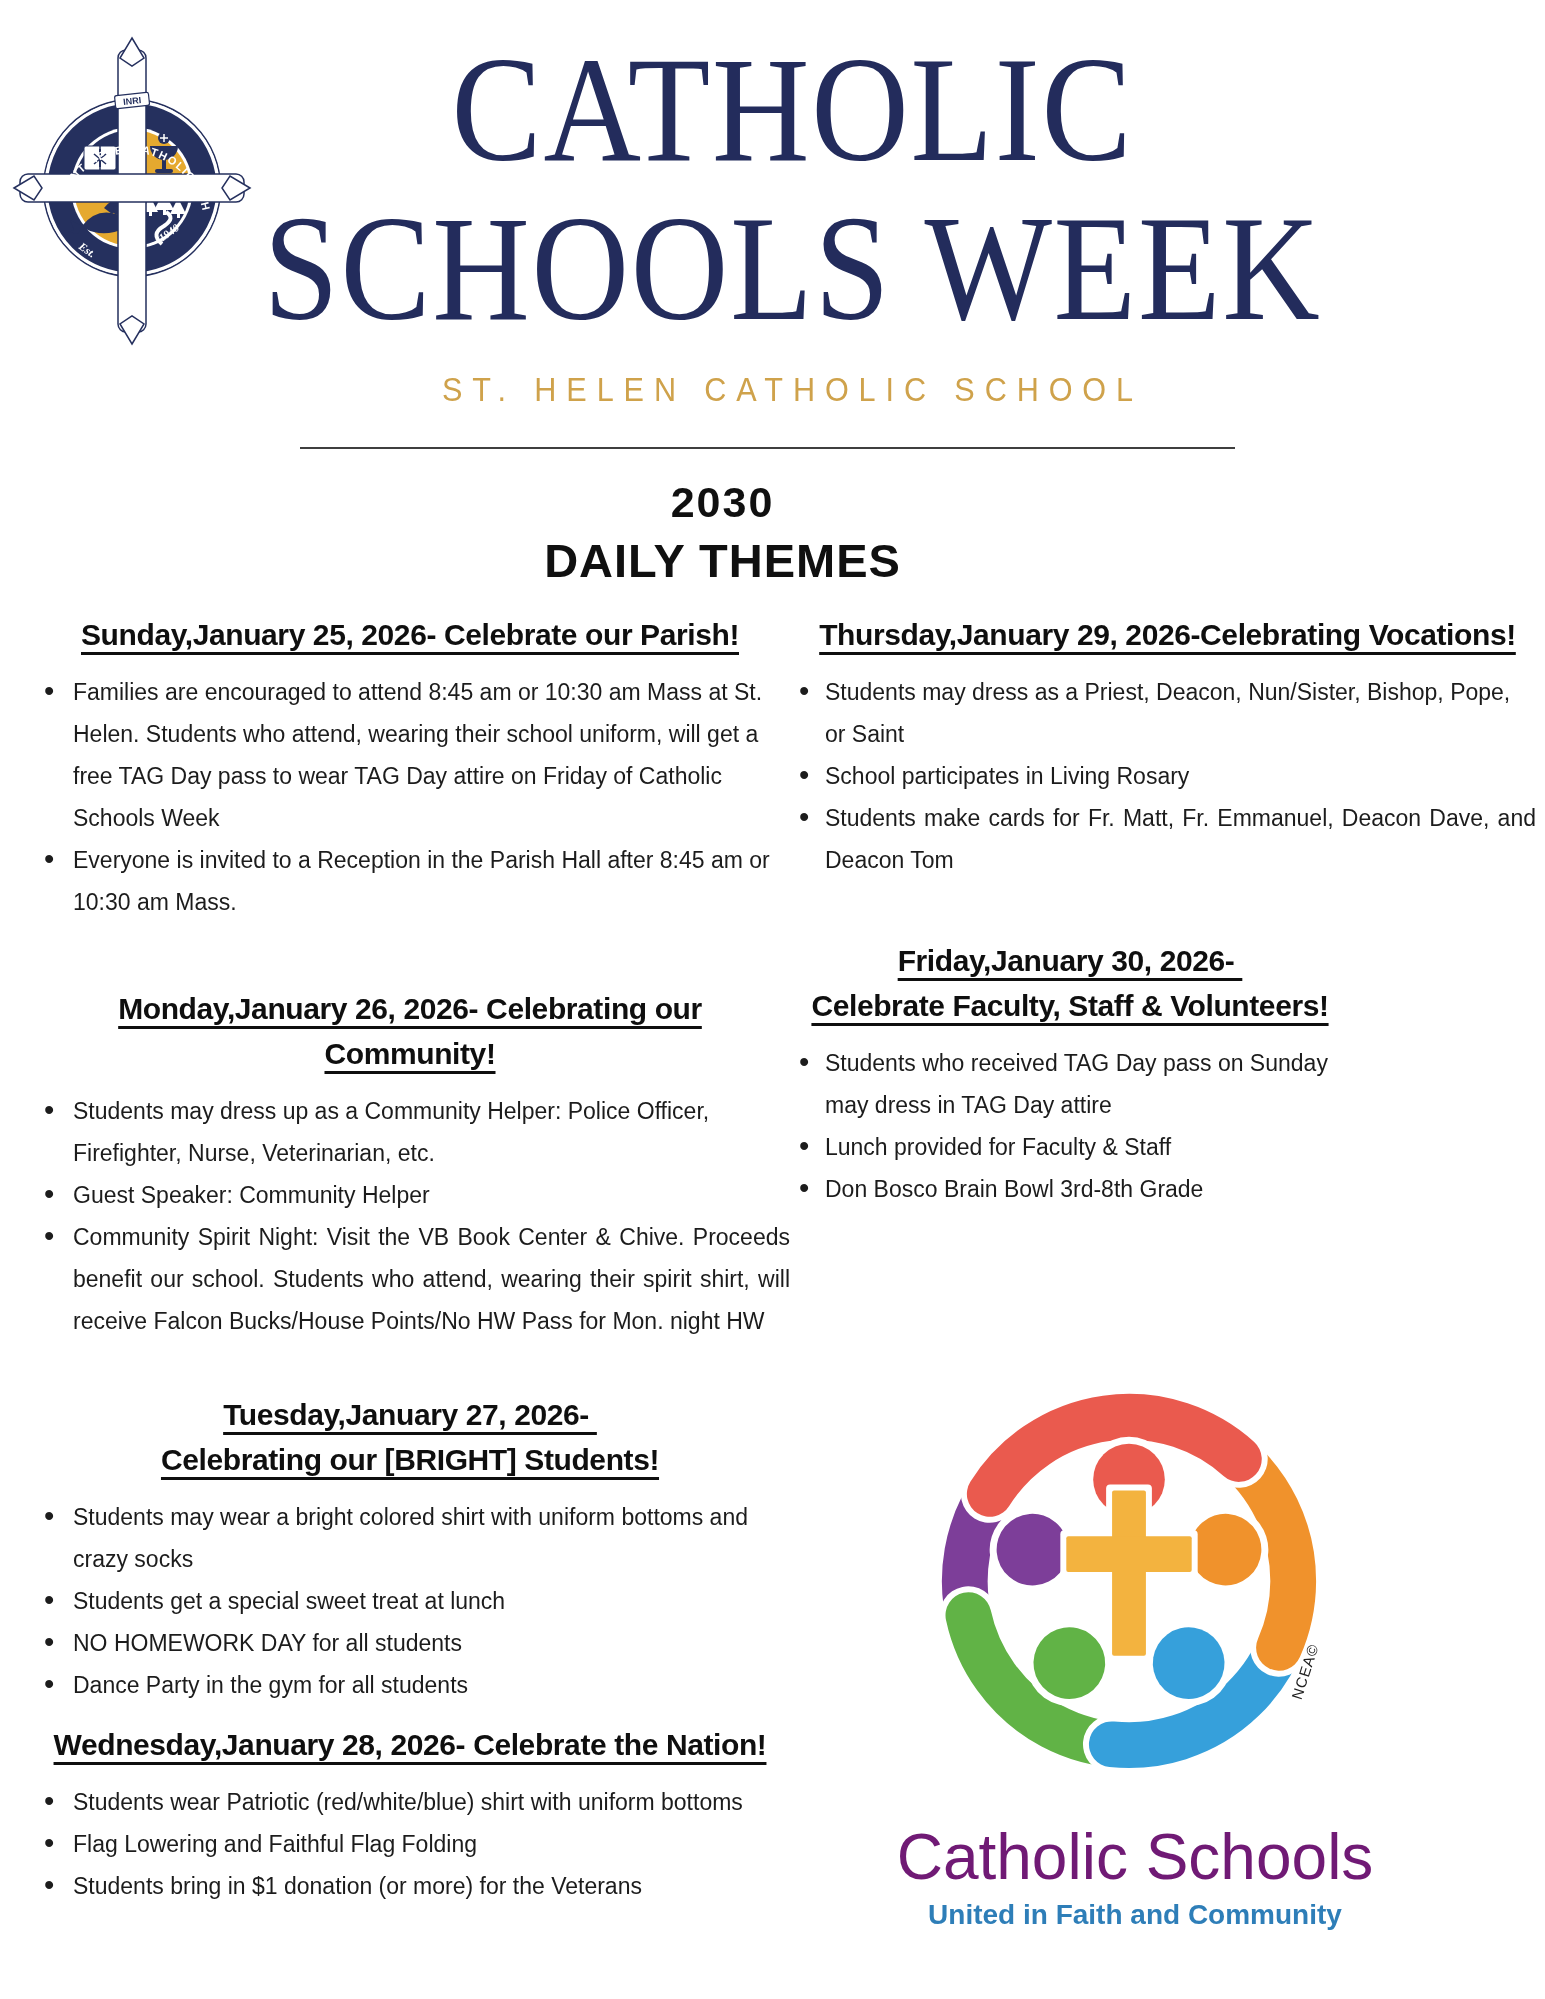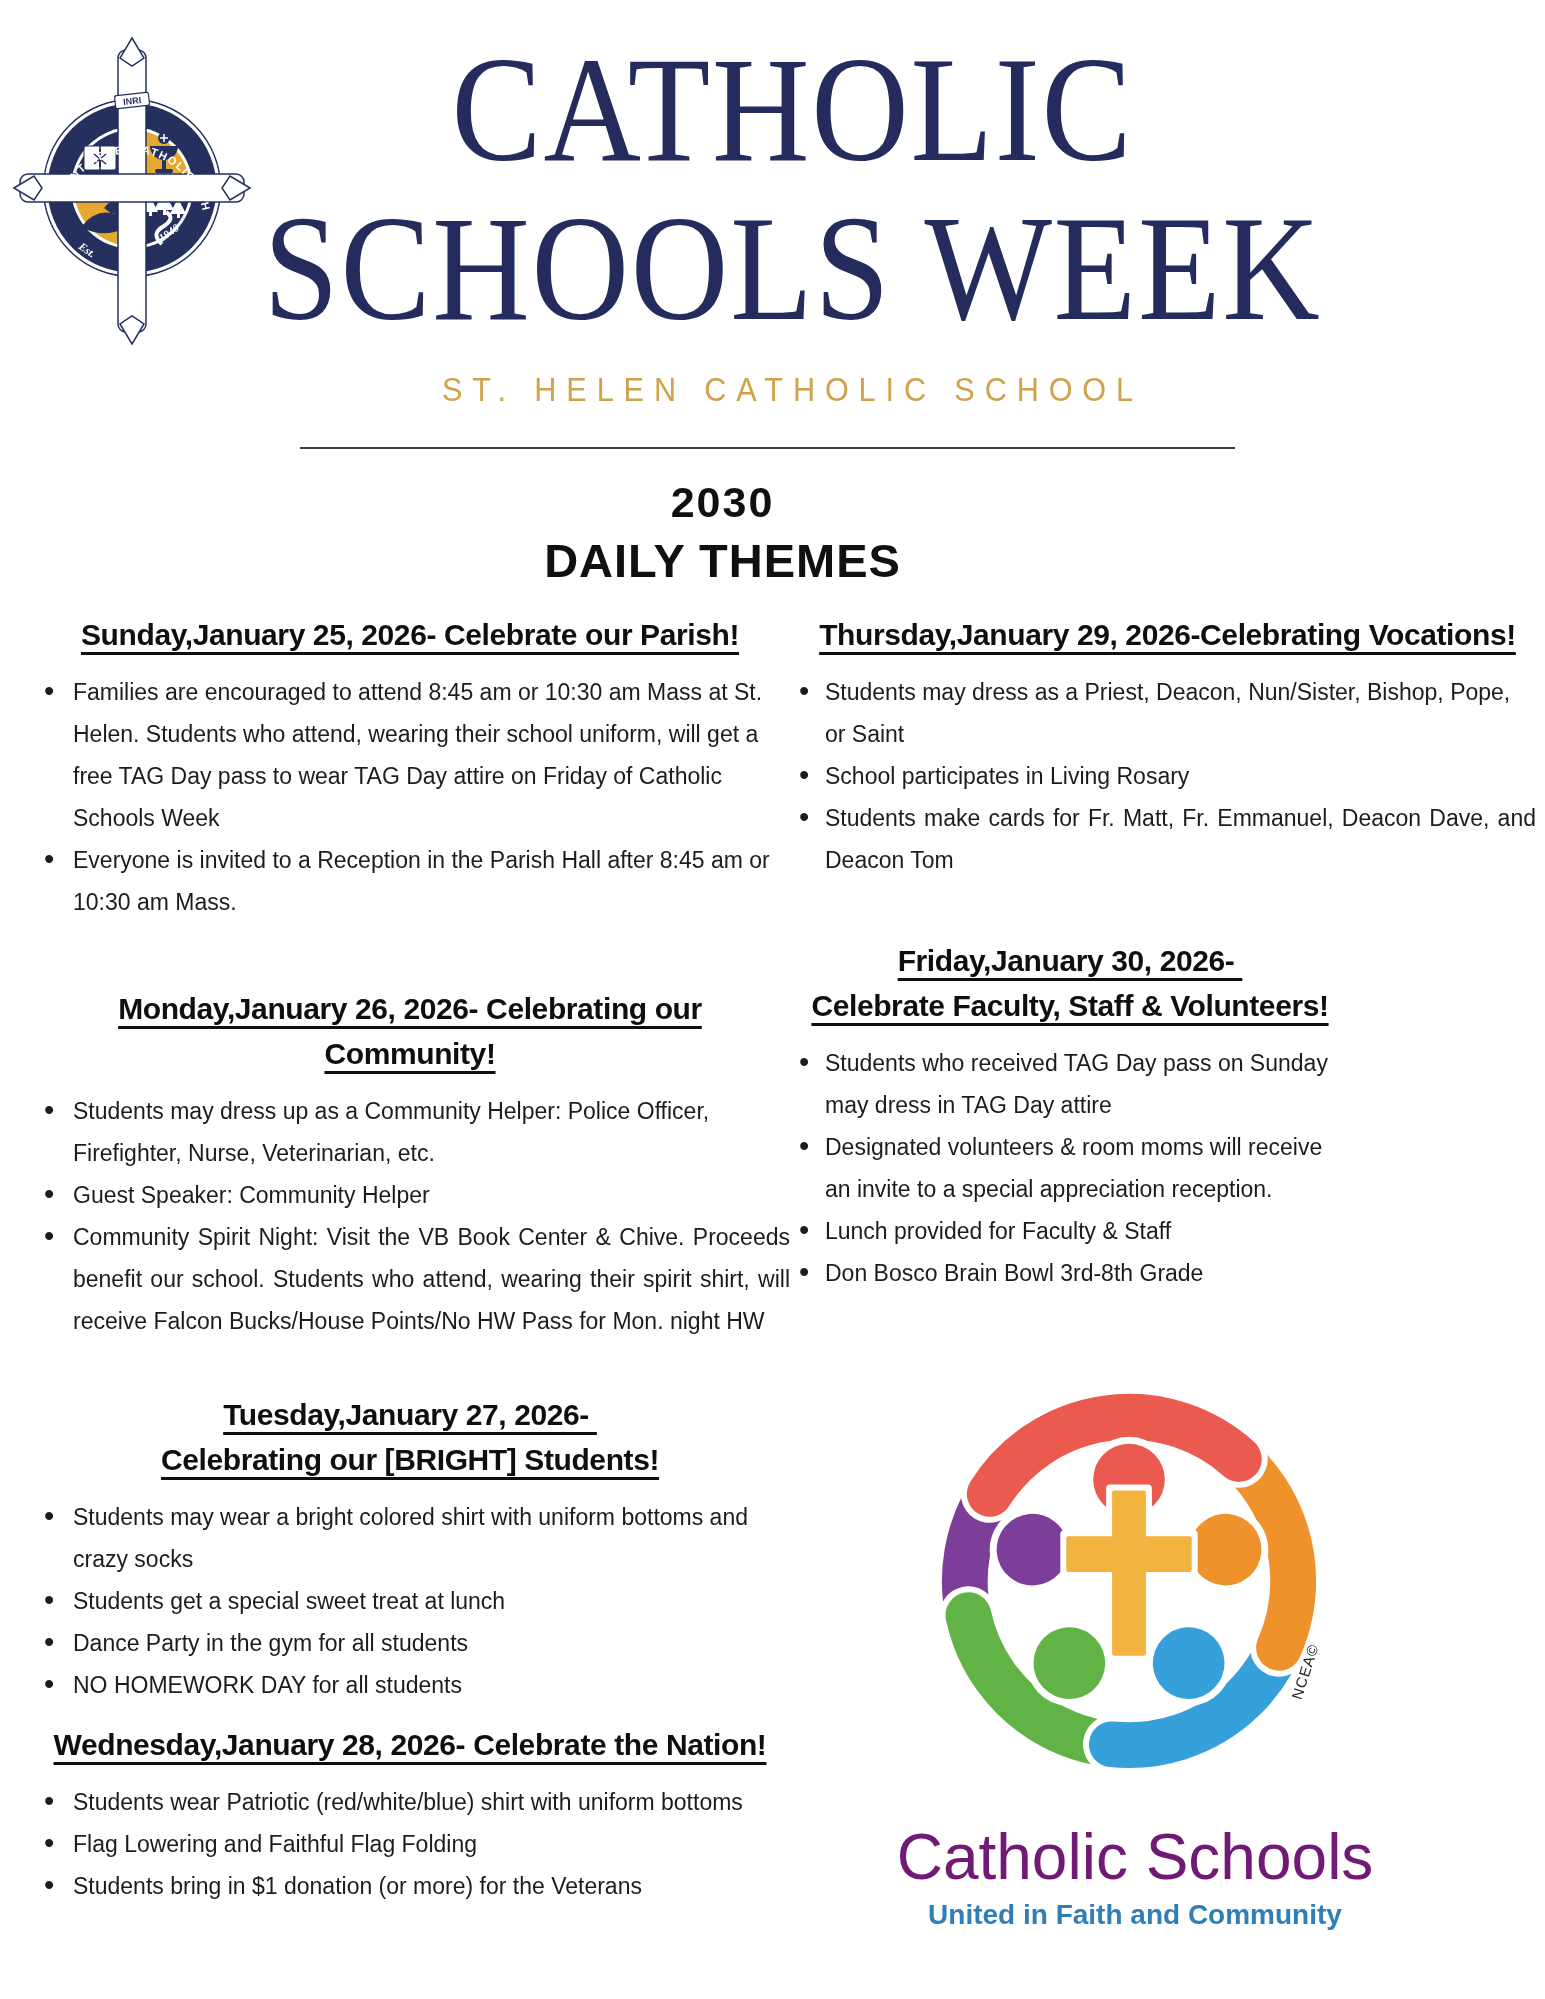--- a/index.html
+++ b/index.html
@@ -149,22 +149,22 @@
       <li class="justify"><span>Community Spirit Night: Visit the VB Book Center &amp; Chive. Proceeds benefit our school. Students who attend, wearing their spirit shirt, will receive Falcon Bucks/House Points/No HW Pass for Mon. night HW</span></li>
     </ul>
   </section>
 
   <section class="sec L" style="top:1392px">
     <div class="hl">Tuesday,January 27, 2026-&nbsp;</div>
     <div class="hl">Celebrating our [BRIGHT] Students!</div>
     <ul>
       <li><span>Students may wear a bright colored shirt with uniform bottoms and crazy socks</span></li>
       <li><span>Students get a special sweet treat at lunch</span></li>
+      <li><span>NO HOMEWORK DAY for all students</span></li>
       <li><span>Dance Party in the gym for all students</span></li>
-      <li><span>NO HOMEWORK DAY for all students</span></li>
     </ul>
   </section>
 
   <section class="sec L" style="top:1722px">
     <div class="hl">Wednesday,January 28, 2026- Celebrate the Nation!</div>
     <ul>
       <li><span>Students wear Patriotic (red/white/blue) shirt with uniform bottoms</span></li>
       <li><span>Flag Lowering and Faithful Flag Folding</span></li>
       <li><span>Students bring in $1 donation (or more) for the Veterans</span></li>
     </ul>
@@ -177,21 +177,20 @@
       <li><span>School participates in Living Rosary</span></li>
       <li class="justify"><span>Students make cards for Fr. Matt, Fr. Emmanuel, Deacon Dave, and Deacon Tom</span></li>
     </ul>
   </section>
 
   <section class="sec R narrow indent" style="top:938px">
     <div class="hl">Friday,January 30, 2026-&nbsp;</div>
     <div class="hl">Celebrate Faculty, Staff &amp; Volunteers!</div>
     <ul>
       <li><span>Students who received TAG Day pass on Sunday may dress in TAG Day attire</span></li>
-      <li><span>Designated volunteers &amp; room moms will receive an invite to a special appreciation reception.</span></li>
       <li><span>Lunch provided for Faculty &amp; Staff</span></li>
       <li><span>Don Bosco Brain Bowl 3rd-8th Grade</span></li>
     </ul>
   </section>
 
   <svg class="ncea" viewBox="0 0 420 420">
     <g transform="rotate(288 210 210)">
       <path d="M70.1,122.5 A165,165 0 0 1 320.4,87.4" fill="none" stroke="#ffffff" stroke-width="58" stroke-linecap="round"></path>
       <path d="M70.1,122.5 A165,165 0 0 1 320.4,87.4" fill="none" stroke-width="46" stroke-linecap="round" stroke="#7d3e99"></path>
       <circle cx="210" cy="108" r="43" fill="#ffffff"></circle>

